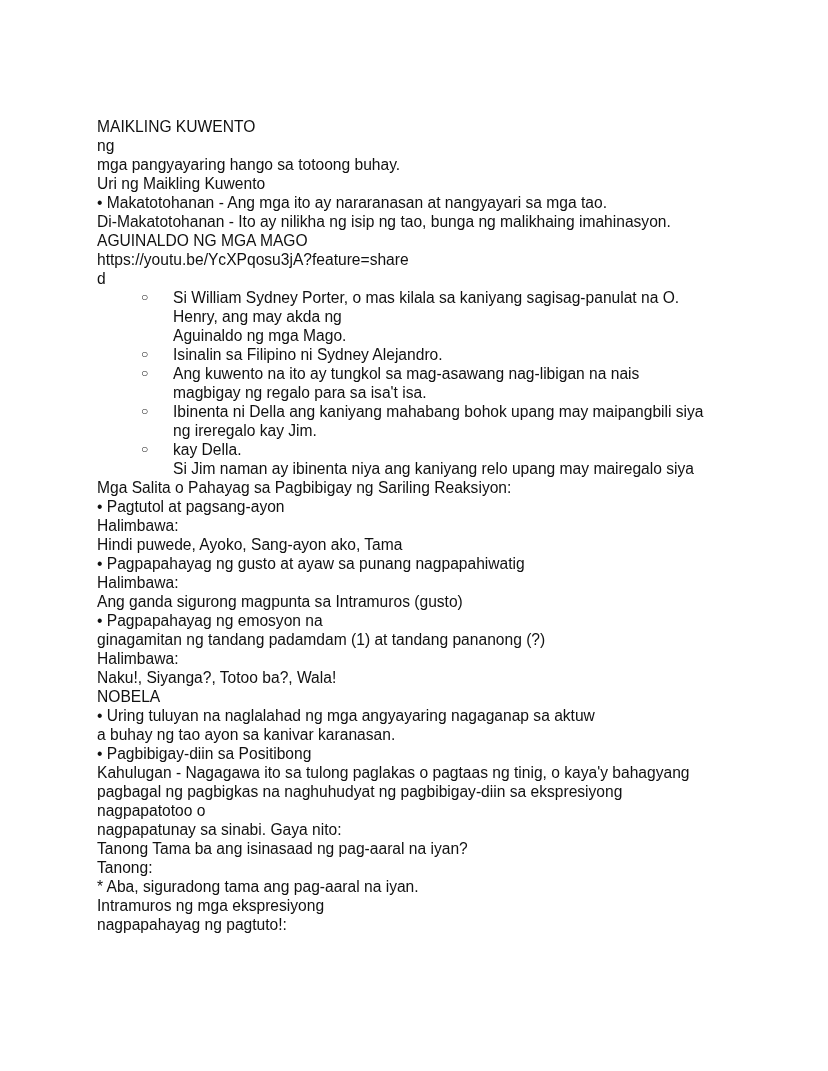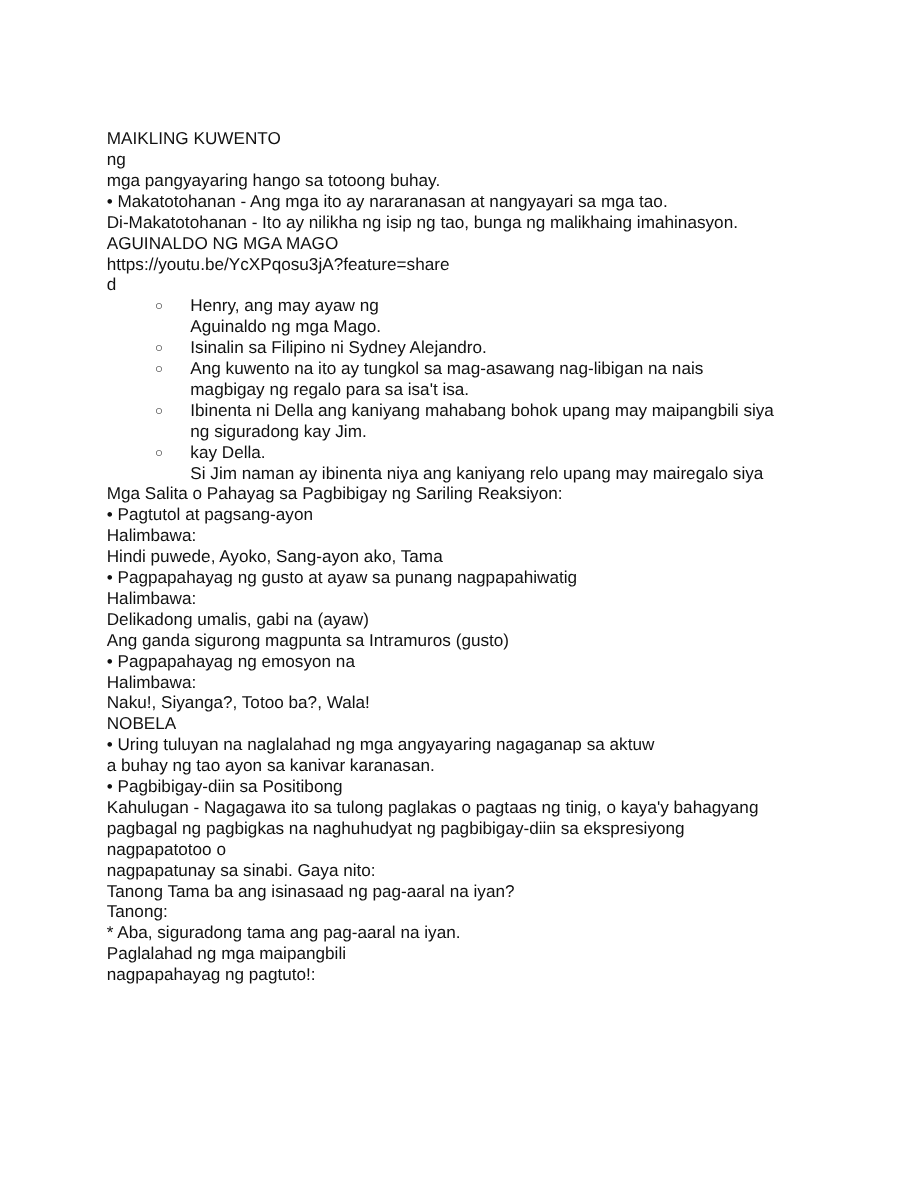--- a/index.html
+++ b/index.html
@@ -17,71 +17,73 @@
     }
   </style>
 </head>
 <body>
 
 <div class="page">
   <div id="top-block">
       <div class="line">MAIKLING KUWENTO</div>
       <div class="line">ng</div>
       <div class="line">mga pangyayaring hango sa totoong buhay.</div>
+      <div class="line">Uri ng Maikling Kuwento</div>
       <div class="line">• Makatotohanan - Ang mga ito ay nararanasan at nangyayari sa mga tao.</div>
       <div class="line">Di-Makatotohanan - Ito ay nilikha ng isip ng tao, bunga ng malikhaing imahinasyon.</div>
       <div class="line">AGUINALDO NG MGA MAGO</div>
       <div class="line">https://youtu.be/YcXPqosu3jA?feature=share</div>
       <div class="line">d</div>
     </div>
   <ul class="circle-list" id="circle-list">
       <li>
         <span class="bullet">○</span>
-        <div class="line">Henry, ang may ayaw ng</div>
+        <div class="line">Si William Sydney Porter, o mas kilala sa kaniyang sagisag-panulat na O.</div>
+        <div class="line">Henry, ang may akda ng</div>
         <div class="line">Aguinaldo ng mga Mago.</div>
       </li>
       <li>
         <span class="bullet">○</span>
         <div class="line">Isinalin sa Filipino ni Sydney Alejandro.</div>
       </li>
       <li>
         <span class="bullet">○</span>
         <div class="line">Ang kuwento na ito ay tungkol sa mag-asawang nag-libigan na nais</div>
         <div class="line">magbigay ng regalo para sa isa't isa.</div>
       </li>
       <li>
         <span class="bullet">○</span>
         <div class="line">Ibinenta ni Della ang kaniyang mahabang bohok upang may maipangbili siya</div>
-        <div class="line">ng siguradong kay Jim.</div>
+        <div class="line">ng ireregalo kay Jim.</div>
       </li>
       <li>
         <span class="bullet">○</span>
         <div class="line">kay Della.</div>
         <div class="line">Si Jim naman ay ibinenta niya ang kaniyang relo upang may mairegalo siya</div>
       </li>
     </ul>
   <div id="bottom-block">
       <div class="line">Mga Salita o Pahayag sa Pagbibigay ng Sariling Reaksiyon:</div>
       <div class="line">• Pagtutol at pagsang-ayon</div>
       <div class="line">Halimbawa:</div>
       <div class="line">Hindi puwede, Ayoko, Sang-ayon ako, Tama</div>
       <div class="line">• Pagpapahayag ng gusto at ayaw sa punang nagpapahiwatig</div>
       <div class="line">Halimbawa:</div>
-      <div class="line">Delikadong umalis, gabi na (ayaw)</div>
       <div class="line">Ang ganda sigurong magpunta sa Intramuros (gusto)</div>
       <div class="line">• Pagpapahayag ng emosyon na</div>
+      <div class="line">ginagamitan ng tandang padamdam (1) at tandang pananong (?)</div>
       <div class="line">Halimbawa:</div>
       <div class="line">Naku!, Siyanga?, Totoo ba?, Wala!</div>
       <div class="line">NOBELA</div>
       <div class="line">• Uring tuluyan na naglalahad ng mga angyayaring nagaganap sa aktuw</div>
       <div class="line">a buhay ng tao ayon sa kanivar karanasan.</div>
       <div class="line">• Pagbibigay-diin sa Positibong</div>
       <div class="line">Kahulugan - Nagagawa ito sa tulong paglakas o pagtaas ng tinig, o kaya'y bahagyang</div>
       <div class="line">pagbagal ng pagbigkas na naghuhudyat ng pagbibigay-diin sa ekspresiyong</div>
       <div class="line">nagpapatotoo o</div>
       <div class="line">nagpapatunay sa sinabi. Gaya nito:</div>
       <div class="line">Tanong Tama ba ang isinasaad ng pag-aaral na iyan?</div>
       <div class="line">Tanong:</div>
       <div class="line">* Aba, siguradong tama ang pag-aaral na iyan.</div>
-      <div class="line">Paglalahad ng mga maipangbili</div>
+      <div class="line">Intramuros ng mga ekspresiyong</div>
       <div class="line">nagpapahayag ng pagtuto!:</div>
     </div>
 </div>
 
 </body></html>

